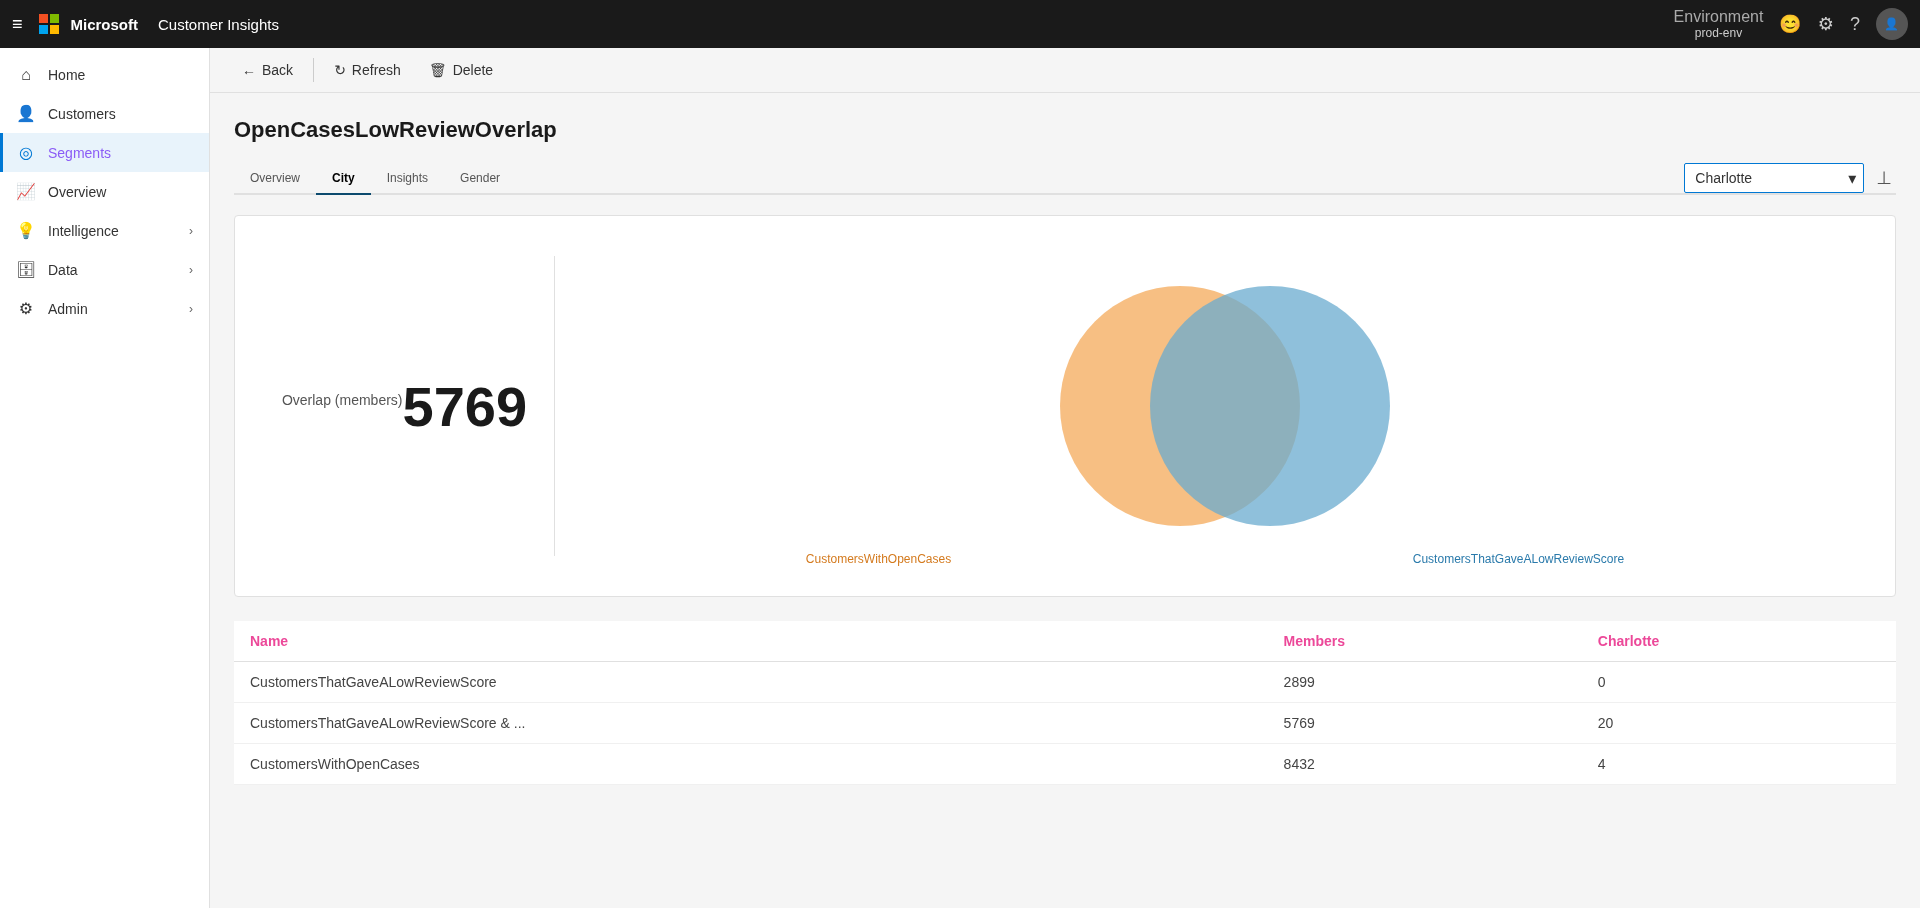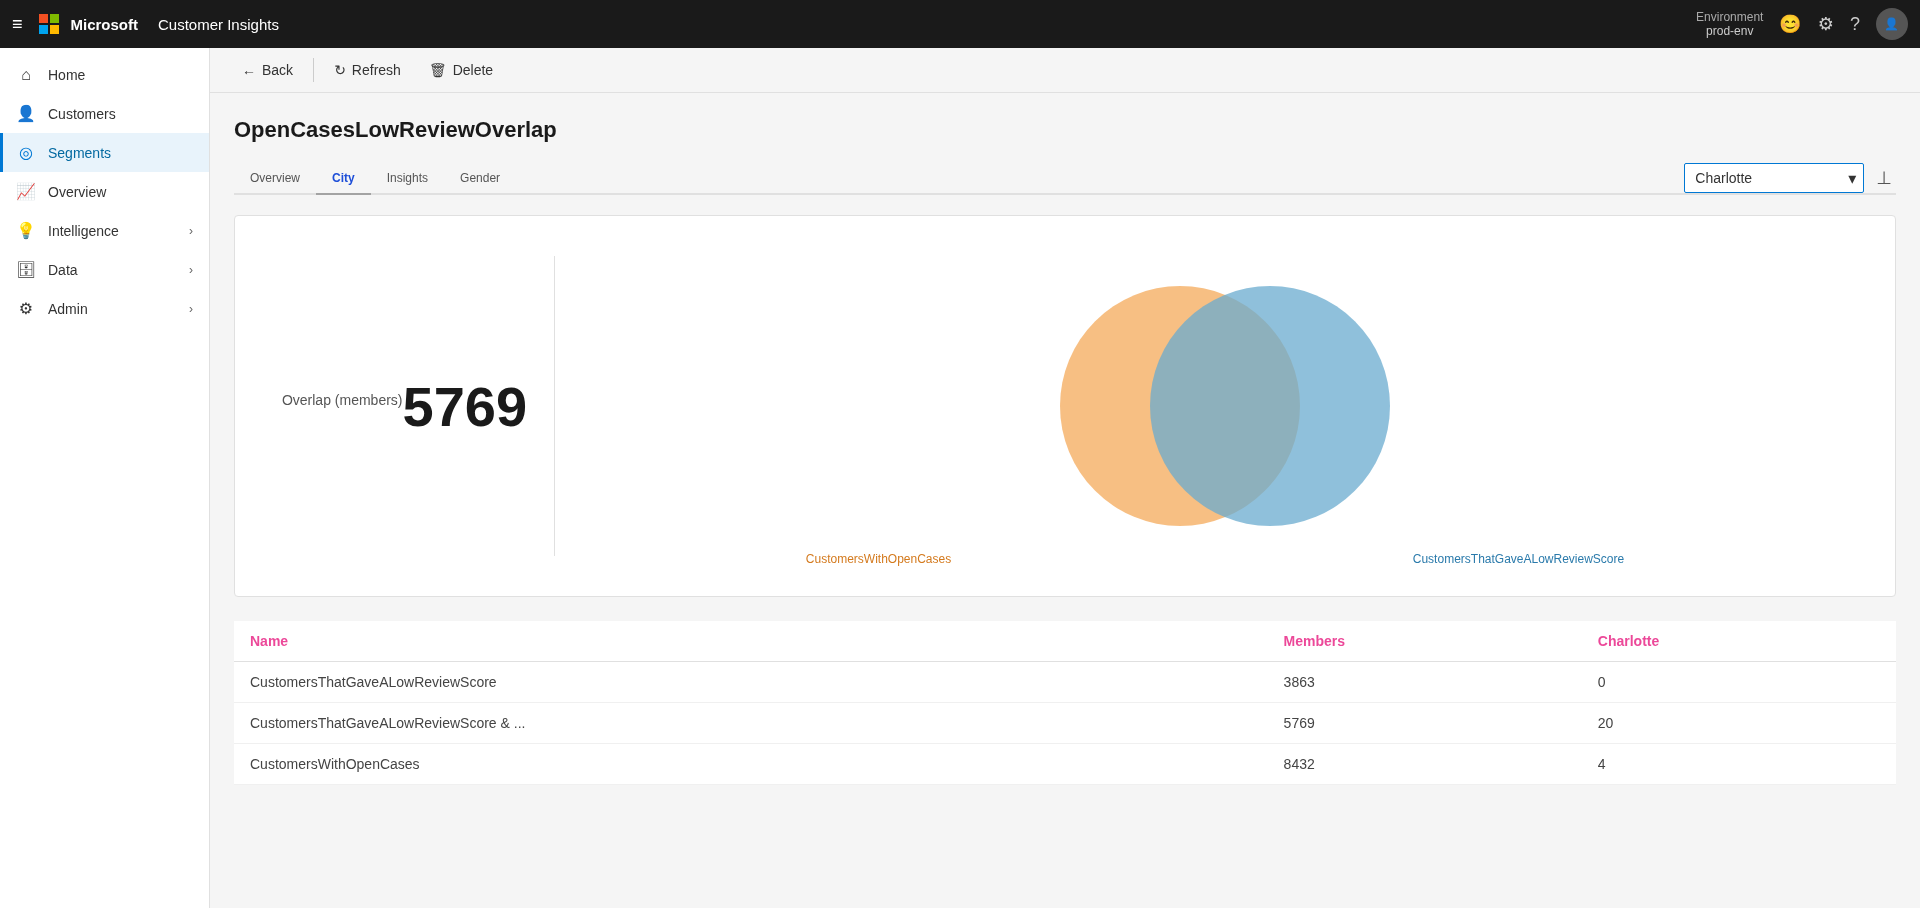--- a/index.html
+++ b/index.html
@@ -22,21 +22,21 @@
     .ms-logo-square { width: 9px; height: 9px; }
     .ms-logo-square.red { background: #f25022; }
     .ms-logo-square.green { background: #7fba00; }
     .ms-logo-square.blue { background: #00a4ef; }
     .ms-logo-square.yellow { background: #ffb900; }
     .ms-brand { color: white; font-size: 15px; font-weight: 600; margin-right: 8px; }
     .nav-app-title { color: white; font-size: 15px; }
     .nav-right { margin-left: auto; display: flex; align-items: center; gap: 16px; }
     .nav-icon { color: #ccc; font-size: 18px; cursor: pointer; }
     .nav-env { display: flex; flex-direction: column; align-items: center; }
-    .nav-env-label { color: #aaa; font-size: 12px; }
+    .nav-env-label { color: #aaa; font-size: 16px; }
     .nav-env-value { color: #ccc; font-size: 12px; }
     .nav-avatar { width: 32px; height: 32px; border-radius: 50%; background: #555; display: flex; align-items: center; justify-content: center; color: white; font-size: 12px; cursor: pointer; overflow: hidden; }
 
     
     .main-layout { display: flex; flex: 1; overflow: hidden; }
 
     
     .sidebar {
       width: 210px;
       background: #fff;
@@ -105,21 +105,21 @@
     
     .tabs-bar { display: flex; align-items: center; border-bottom: 2px solid #e0e0e0; margin-bottom: 20px; }
     .tab {
       padding: 8px 16px;
       cursor: pointer;
       font-size: 12px;
       color: #555;
       border-bottom: 2px solid transparent;
       margin-bottom: -2px;
     }
-    .tab.active { color: #1d4ed8; border-bottom: 2px solid #a3a3a3; font-weight: 600; }
+    .tab.active { color: #000000; border-bottom: 2px solid #0c4a6e; font-weight: 600; }
 
     
     .filter-row { display: flex; justify-content: flex-end; align-items: center; gap: 8px; margin-bottom: 16px; }
     .filter-select {
       border: 1px solid #0078d4;
       border-radius: 2px;
       padding: 6px 30px 6px 10px;
       font-size: 14px;
       background: #fff;
       cursor: pointer;
@@ -216,21 +216,21 @@
       <span class="sidebar-icon">⌂</span>
       <span class="sidebar-label">Home</span>
     </div>
     <div class="sidebar-item">
       <span class="sidebar-icon">👤</span>
       <span class="sidebar-label">Customers</span>
     </div>
     <div class="sidebar-item active" style="position:relative;">
       <div class="sidebar-active-bar"></div>
       <span class="sidebar-icon" style="color:#0078d4;">◎</span>
-      <span class="sidebar-label" style="color:#0369a1;">Segments</span>
+      <span class="sidebar-label" style="color:#8b5cf6;">Segments</span>
     </div>
     <div class="sidebar-item">
       <span class="sidebar-icon">📈</span>
       <span class="sidebar-label">Overview</span>
     </div>
     <div class="sidebar-item">
       <span class="sidebar-icon">💡</span>
       <span class="sidebar-label">Intelligence</span>
       <span class="sidebar-chevron">›</span>
     </div>
@@ -318,21 +318,21 @@
         <thead>
           <tr>
             <th>Name</th>
             <th>Members</th>
             <th>Charlotte</th>
           </tr>
         </thead>
         <tbody>
           <tr class="table-row">
             <td>CustomersThatGaveALowReviewScore</td>
-            <td>3863</td>
+            <td>2899</td>
             <td>0</td>
           </tr>
           <tr class="table-row">
             <td>CustomersThatGaveALowReviewScore &amp; ...</td>
             <td>5769</td>
             <td>20</td>
           </tr>
           <tr class="table-row">
             <td>CustomersWithOpenCases</td>
             <td>8432</td>

